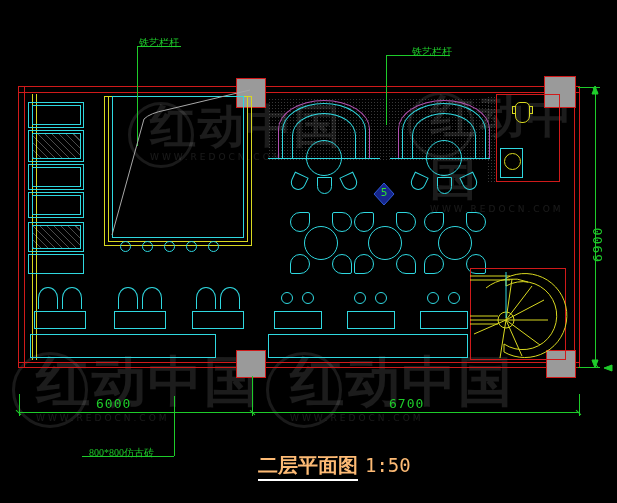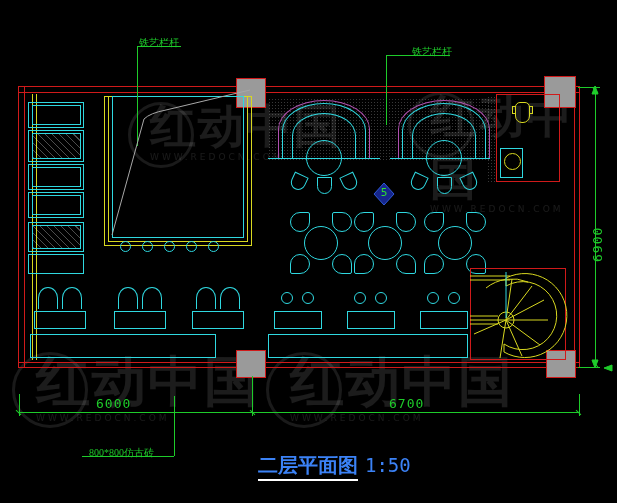--- a/index.html
+++ b/index.html
@@ -58,21 +58,21 @@
         border-bottom:none;border-radius:50% 50% 0 0;}
 
   .hatch{position:absolute;
      background-image:repeating-linear-gradient(45deg,rgba(255,255,255,0.30) 0 1px,
                       rgba(0,0,0,0) 1px 5px);}
   .dotgrid{position:absolute;
      background-image:radial-gradient(rgba(255,255,255,0.22) 0.6px, rgba(0,0,0,0) 0.7px);
      background-size:3px 3px;}
 
   
-  #title{position:absolute;color:#3b82f6;font-size:20px;font-weight:bold;
+  #title{position:absolute;color:#fdba74;font-size:20px;font-weight:bold;
       font-family:"DejaVu Sans",sans-serif;white-space:nowrap;}
   #title .scale{font-weight:normal;font-size:19px;font-family:"DejaVu Sans Mono",monospace;}
   #titleline{position:absolute;height:0;border-top:2px solid #ffffff;}
 
   svg.ov{position:absolute;left:0;top:0;width:617px;height:503px;overflow:visible;pointer-events:none;}
 </style>
 </head>
 <body>
 
 <div id="root">

